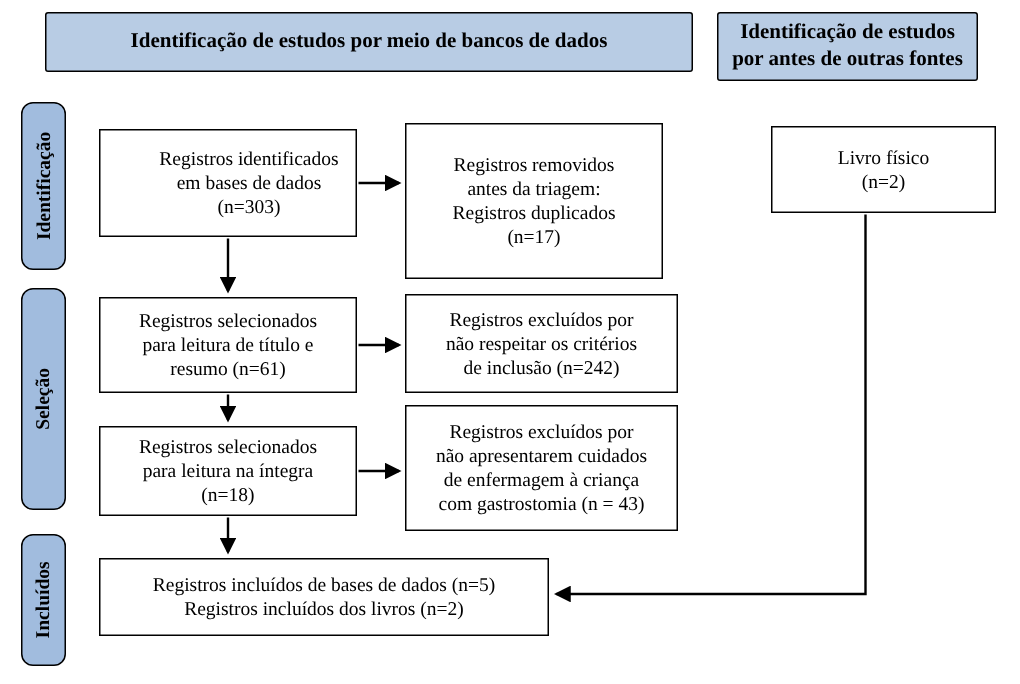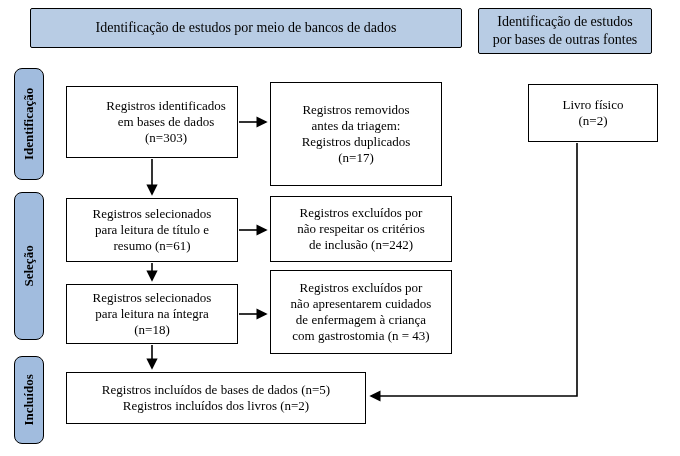--- a/index.html
+++ b/index.html
@@ -21,21 +21,21 @@
     justify-content: center;
     text-align: center;
     white-space: pre-line;
     font-size: 13px;
     line-height: 1.22;
     padding: 2px 4px;
     color: #000000;
   }
   .header {
     background: #b8cce4;
-    font-weight: normal;
+    font-weight: bold;
     font-size: 14px;
     border-radius: 2px;
     line-height: 1.3;
   }
   .stage {
     background: #a1bcde;
     border-radius: 8px;
     font-weight: bold;
     font-size: 13px;
     padding: 0;
@@ -53,21 +53,21 @@
   }
 </style>
 </head>
 <body>
 
 <div class="canvas">
 
   <div class="box header" style="left:30px; top:8px; width:432px; height:40px;">Identificação de estudos por meio de bancos de dados</div>
 
   <div class="box header" style="left:478px; top:8px; width:174px; height:46px;">Identificação de estudos
-por bases de outras fontes</div>
+por antes de outras fontes</div>
 
   <div class="box stage" style="left:14px; top:68px; width:30px; height:112px;">
     <span>Identificação</span>
   </div>
 
   <div class="box stage" style="left:14px; top:192px; width:30px; height:148px;">
     <span>Seleção</span>
   </div>
 
   <div class="box stage" style="left:14px; top:356px; width:30px; height:88px;">
@@ -96,21 +96,21 @@
 (n=18)</div>
 
   <div class="box" style="left:270px; top:270px; width:182px; height:84px;">Registros excluídos por
 não apresentarem cuidados
 de enfermagem à criança
 com gastrostomia (n = 43)</div>
 
   <div class="box" style="left:66px; top:372px; width:300px; height:52px;">Registros incluídos de bases de dados (n=5)
 Registros incluídos dos livros (n=2)</div>
 
-  <div class="box" style="left:528px; top:84px; width:130px; height:58px;">Livro físico
+  <div class="box" style="left:514px; top:84px; width:150px; height:58px;">Livro físico
 (n=2)</div>
 
   <svg class="arrows" viewBox="0 0 680 456" xmlns="http://www.w3.org/2000/svg">
     <defs>
       <marker id="arrowhead" viewBox="0 0 10 10" refX="8.5" refY="5" markerWidth="7" markerHeight="7" orient="auto-start-reverse">
         <path d="M0,0 L10,5 L0,10 z" fill="#000000"></path>
       </marker>
     </defs>
 
     <line x1="239" y1="122" x2="266" y2="122" stroke="#000" stroke-width="1.6" marker-end="url(#arrowhead)"></line>

